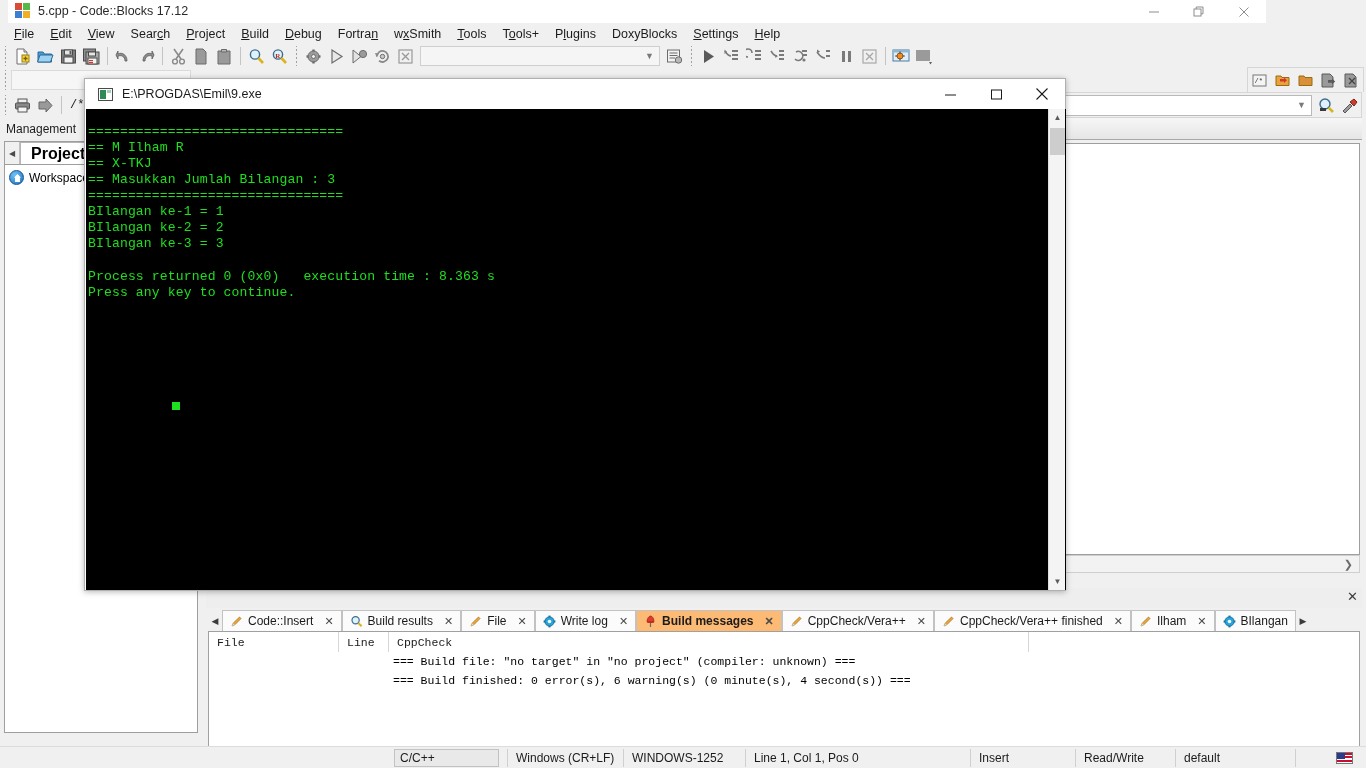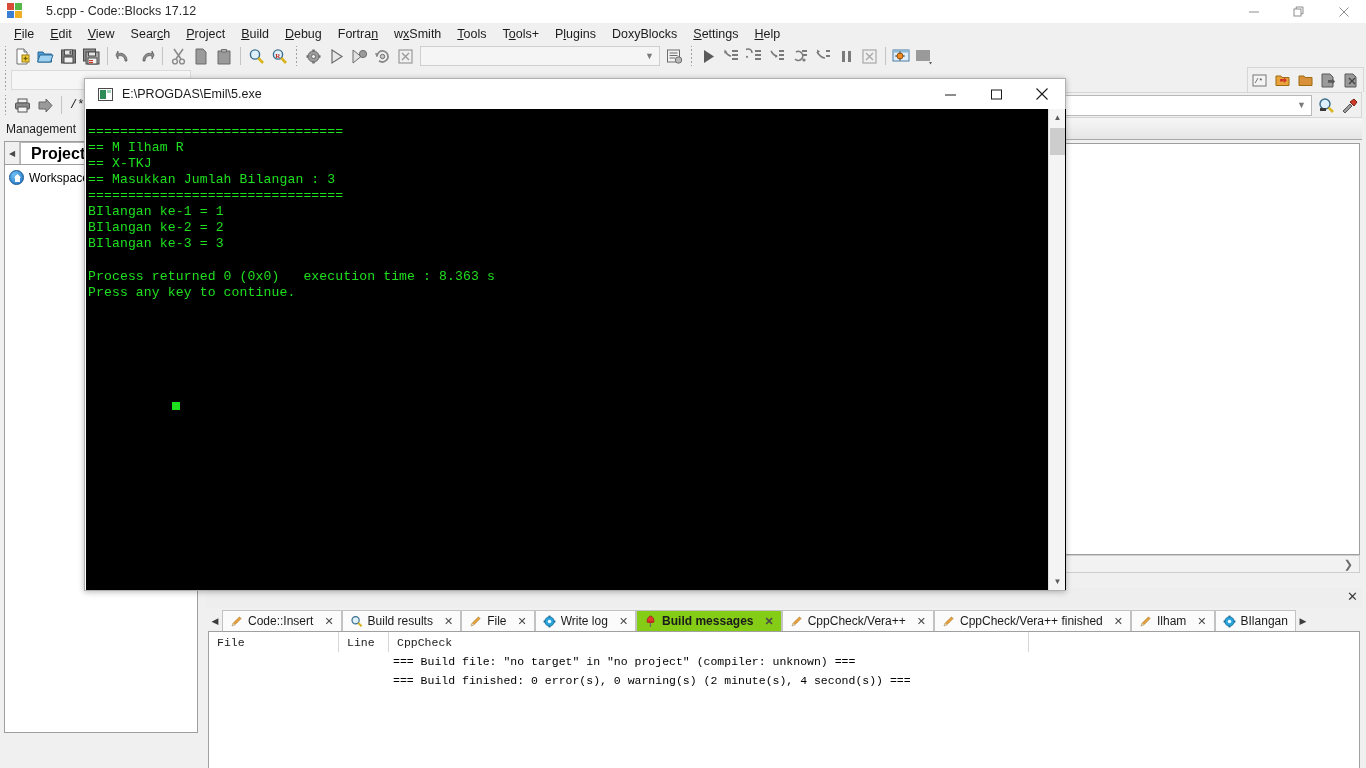--- a/index.html
+++ b/index.html
@@ -13,26 +13,25 @@
   }
 
   #app {
     position: relative;
     width: 1366px; height: 768px;
     background: #f0f0f0;
   }
 
   
   .titlebar {
-    position: absolute; left: 0; top: 0;
-    width: 1366px; height: 23px;
+    position: absolute; left: 8px; top: 0;
+    width: 1258px; height: 23px;
     background: #ffffff;
     display: flex; align-items: center;
     border-bottom: 1px solid #ffffff;
-    gap: 16px;
   }
   .tb-icon {
     width: 16px; height: 16px;
     margin-left: 7px; margin-right: 7px;
     position: relative;
     flex: 0 0 auto;
   }
   .tb-icon i {
     position: absolute; width: 7px; height: 7px; display:block;
   }
@@ -246,21 +245,21 @@
     display: flex; align-items: center; gap: 5px;
     padding: 0 7px;
     background: #fbfbfb;
     border: 1px solid #c2c2c2;
     border-bottom: 1px solid #c2c2c2;
     font-size: 12px;
     color: #1b1b1b;
     white-space: nowrap;
   }
   .ltab.active {
-    background: #84cc16;
+    background: #fdba74;
     font-weight: bold;
     border-bottom: 1px solid #ffffff;
   }
   .ltab .x { color: #4a4a4a; font-size: 11px; margin-left: 6px; }
   .logs-body {
     position: absolute; left: 2px; top: 43px;
     width: 1152px; height: 198px;
     background: #ffffff;
     border: 1px solid #a0a0a0;
   }
@@ -889,31 +888,47 @@
           <div class="lt-nav">▶</div>
       </div>
       <div class="logs-body">
         <div class="logs-colhdr">
           <div class="lc file">File</div>
           <div class="lc line">Line</div>
           <div class="lc msg">CppCheck</div>
         </div>
         <div id="log-rows">
             <div class="log-row">=== Build file: "no target" in "no project" (compiler: unknown) ===</div>
-            <div class="log-row">=== Build finished: 0 error(s), 0 warning(s) (2 minute(s), 4 second(s)) ===</div>
+            <div class="log-row">=== Build finished: 0 error(s), 6 warning(s) (0 minute(s), 4 second(s)) ===</div>
           </div>
       </div>
     </div>
   </div>
 
+  <div class="statusbar">
+    <div class="sb-cell first" style="width:390px;"></div>
+    <div class="sb-lang">C/C++</div>
+    <div class="sb-cell" style="width:116px; margin-left:8px;">Windows (CR+LF)</div>
+    <div class="sb-cell" style="width:122px;">WINDOWS-1252</div>
+    <div class="sb-cell" style="width:225px;">Line 1, Col 1, Pos 0</div>
+    <div class="sb-cell" style="width:105px;">Insert</div>
+    <div class="sb-cell" style="width:100px;">Read/Write</div>
+    <div class="sb-cell" style="width:120px;">default</div>
+    <div class="sb-cell" style="width:auto;padding-left:40px;">
+      <span class="flag">
+        <span class="stripes"></span>
+          <span class="canton"></span>
+      </span>
+    </div>
+  </div>
 
   <div class="console-win">
     <div class="console-title">
       <span class="cons-icon"></span>
-      <span class="cons-title-text">E:\PROGDAS\Emil\5.exe</span>
+      <span class="cons-title-text">E:\PROGDAS\Emil\9.exe</span>
       <div class="cons-controls">
         <div class="cons-btn">
           <svg width="13" height="13" viewBox="0 0 13 13">
               <line x1="1" y1="7" x2="12" y2="7" stroke="#1b1b1b" stroke-width="1"></line>
             </svg>
         </div>
         <div class="cons-btn">
           <svg width="13" height="13" viewBox="0 0 13 13">
               <rect x="1.5" y="2" width="10" height="9" fill="none" stroke="#1b1b1b" stroke-width="1"></rect>
             </svg>

